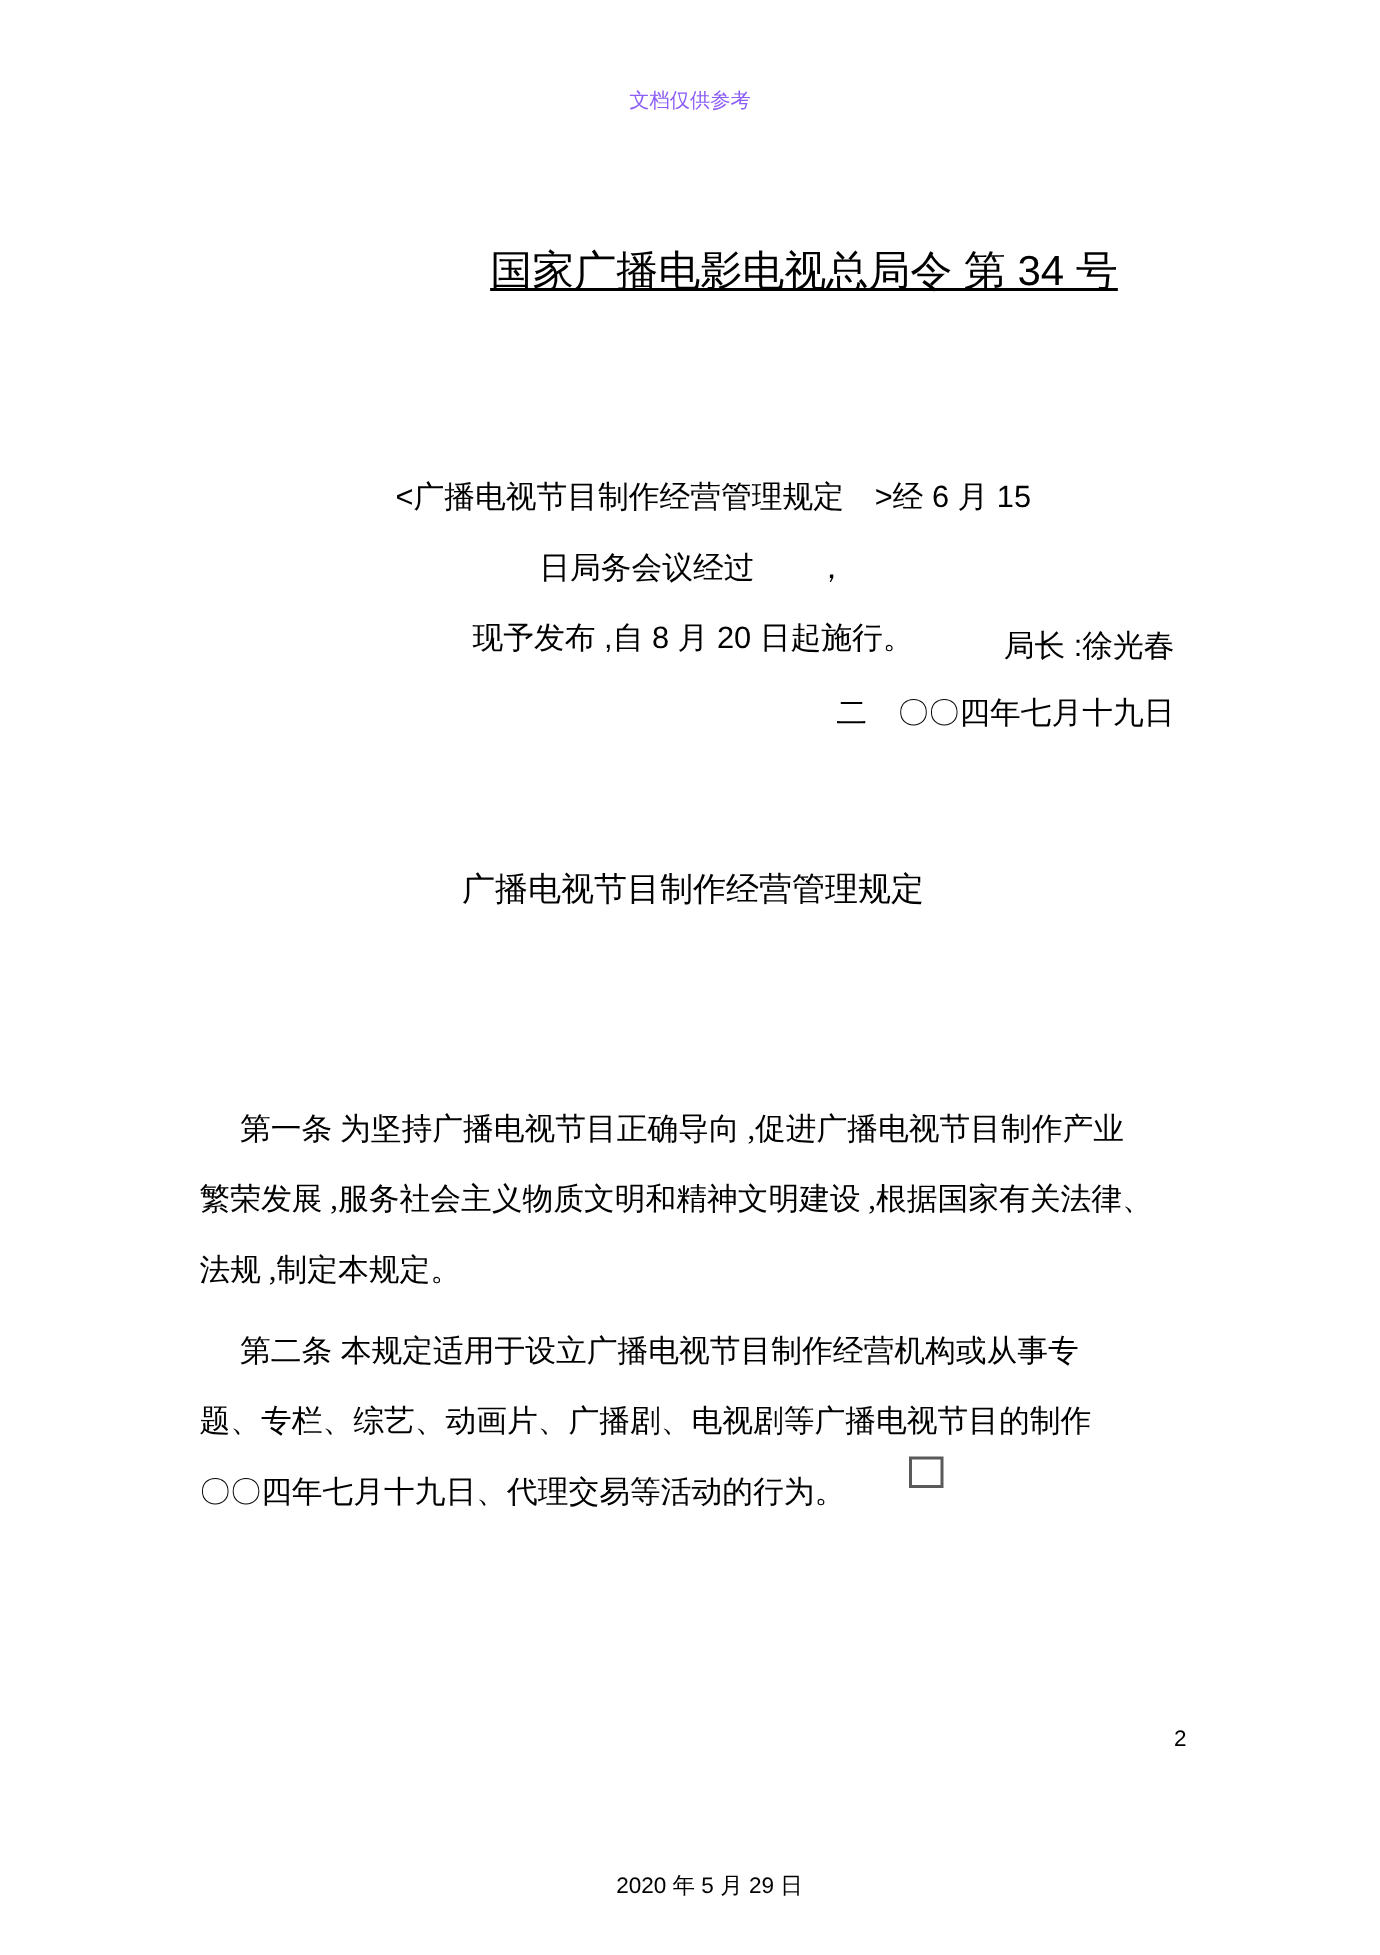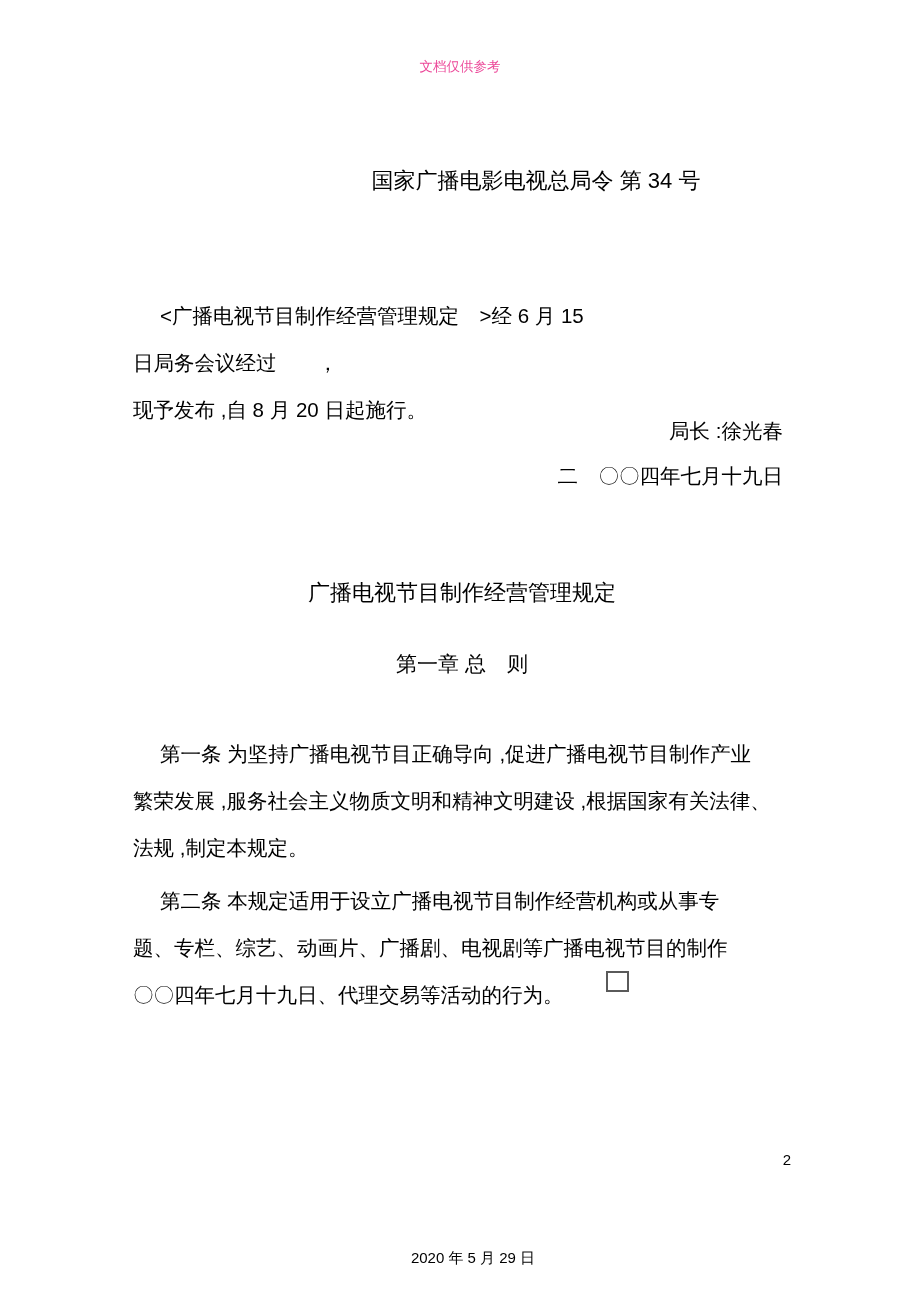--- a/index.html
+++ b/index.html
@@ -29,49 +29,50 @@
   .right-align { text-align: right; padding-right: 8px; }
 
   .watermark {
     position: absolute;
     top: 58px;
     left: 0;
     width: 920px;
     text-align: center;
     font-size: 13.5px;
     line-height: 18px;
-    color: #ec4899;
+    color: #8b5cf6;
   }
   .doc-title {
     top: 164px;
-    font-size: 22px;
+    font-size: 28px;
     line-height: 34px;
     text-align: center;
     text-indent: 148px;
     white-space: pre-wrap;
+    text-decoration: underline;
   }
-  .announcement { top: 292px; }
+  .announcement { top: 308px; text-align: center; }
   .sig-name { top: 407px; }
   .sig-date { top: 452px; }
   .reg-title {
     top: 578px;
     font-size: 22px;
     line-height: 34px;
     text-align: center;
     white-space: pre-wrap;
     font-family: Liberation Mono, monospace;
   }
   .chapter {
     top: 648px;
     font-size: 21px;
     line-height: 32px;
     text-align: center;
     white-space: pre-wrap;
   }
-  .art1 { top: 730px; }
+  .art1 { top: 730px; font-family: Liberation Serif, serif; }
   .art2 { top: 877px; }
   .ad-note { top: 1007px; }
   .art3 { top: 1109px; }
   .empty-box {
     position: absolute;
     left: 606px;
     top: 971px;
     width: 23px;
     height: 21px;
     border: 2px solid #5a5a5a;
@@ -105,21 +106,20 @@
 
   <div class="block para indent announcement">&lt;广播电视节目制作经营管理规定　&gt;经 6 月 15 日局务会议经过　　，
 现予发布 ,自 8 月 20 日起施行。</div>
 
   <div class="block para right-align sig-name">局长 :徐光春</div>
 
   <div class="block para right-align sig-date">二　〇〇四年七月十九日</div>
 
   <div class="block reg-title">广播电视节目制作经营管理规定</div>
 
-  <div class="block chapter">第一章 总　则</div>
 
   <div class="block para indent art1">第一条 为坚持广播电视节目正确导向 ,促进广播电视节目制作产业
 繁荣发展 ,服务社会主义物质文明和精神文明建设 ,根据国家有关法律、
 法规 ,制定本规定。</div>
 
   <div class="block para indent art2">第二条 本规定适用于设立广播电视节目制作经营机构或从事专
 题、专栏、综艺、动画片、广播剧、电视剧等广播电视节目的制作
 〇〇四年七月十九日、代理交易等活动的行为。</div>
 
   <div class="empty-box"></div>

